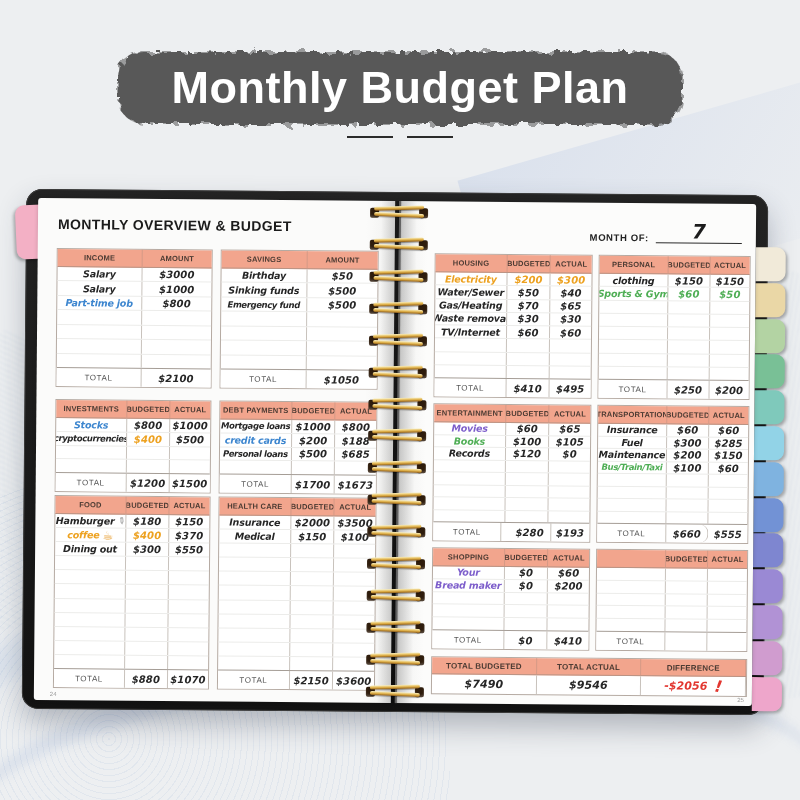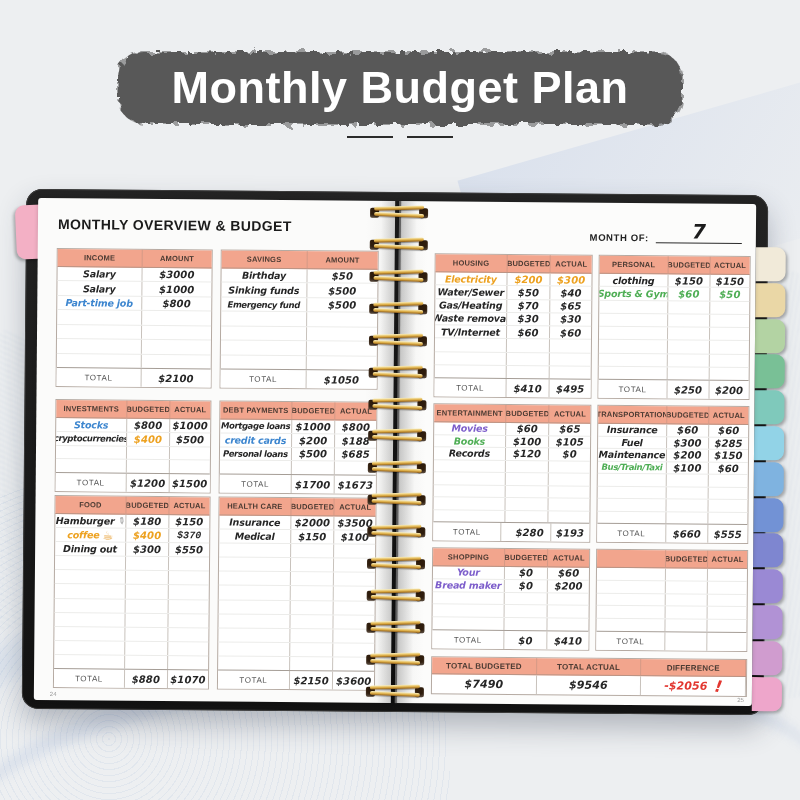--- a/index.html
+++ b/index.html
@@ -306,21 +306,21 @@
         </div>
         <div class="t-body">
           <div class="t-row">
             <div class="c hw name" style="width: 46%; color: rgb(38, 38, 38);">Hamburger<div class="icon icon-pencil">✎</div></div>
             <div class="c hw" style="width: 28%; color: rgb(38, 38, 38);">$180</div>
             <div class="c hw" style="width: 26%; color: rgb(38, 38, 38);">$150</div>
           </div>
           <div class="t-row">
             <div class="c hw name" style="width: 46%; color: rgb(237, 161, 31);">coffee<div class="icon icon-coffee">☕</div></div>
             <div class="c hw" style="width: 28%; color: rgb(237, 161, 31);">$400</div>
-            <div class="c hw" style="width: 26%; color: rgb(38, 38, 38); font-family: Liberation Mono, monospace;">$370</div>
+            <div class="c hw" style="width: 26%; color: rgb(38, 38, 38);">$370</div>
           </div>
           <div class="t-row">
             <div class="c hw name" style="width: 46%; color: rgb(38, 38, 38);">Dining out</div>
             <div class="c hw" style="width: 28%; color: rgb(38, 38, 38);">$300</div>
             <div class="c hw" style="width: 26%; color: rgb(38, 38, 38);">$550</div>
           </div>
           <div class="t-row">
             <div class="c hw name" style="width: 46%;"></div>
             <div class="c hw" style="width: 28%;"></div>
             <div class="c hw" style="width: 26%;"></div>
@@ -649,21 +649,21 @@
             <div class="c hw" style="width: 26%;"></div>
           </div>
           <div class="t-row">
             <div class="c hw name" style="width: 46%;"></div>
             <div class="c hw" style="width: 28%;"></div>
             <div class="c hw" style="width: 26%;"></div>
           </div>
         </div>
         <div class="t-total">
           <div class="c tlabel" style="width: 46%;">TOTAL</div>
-          <div class="c hw" style="width: 28%;">$660</div>
+          <div class="c hw" style="width: 28%; border-radius: 8px;">$660</div>
           <div class="c hw" style="width: 26%;">$555</div>
         </div>
       </div>
     <div class="table" style="left:36px;top:346px;width:158px;height:102px;">
         <div class="t-head">
           <div class="hc" style="width: 46%;">SHOPPING</div>
           <div class="hc" style="width: 28%;">BUDGETED</div>
           <div class="hc" style="width: 26%;">ACTUAL</div>
         </div>
         <div class="t-body">

